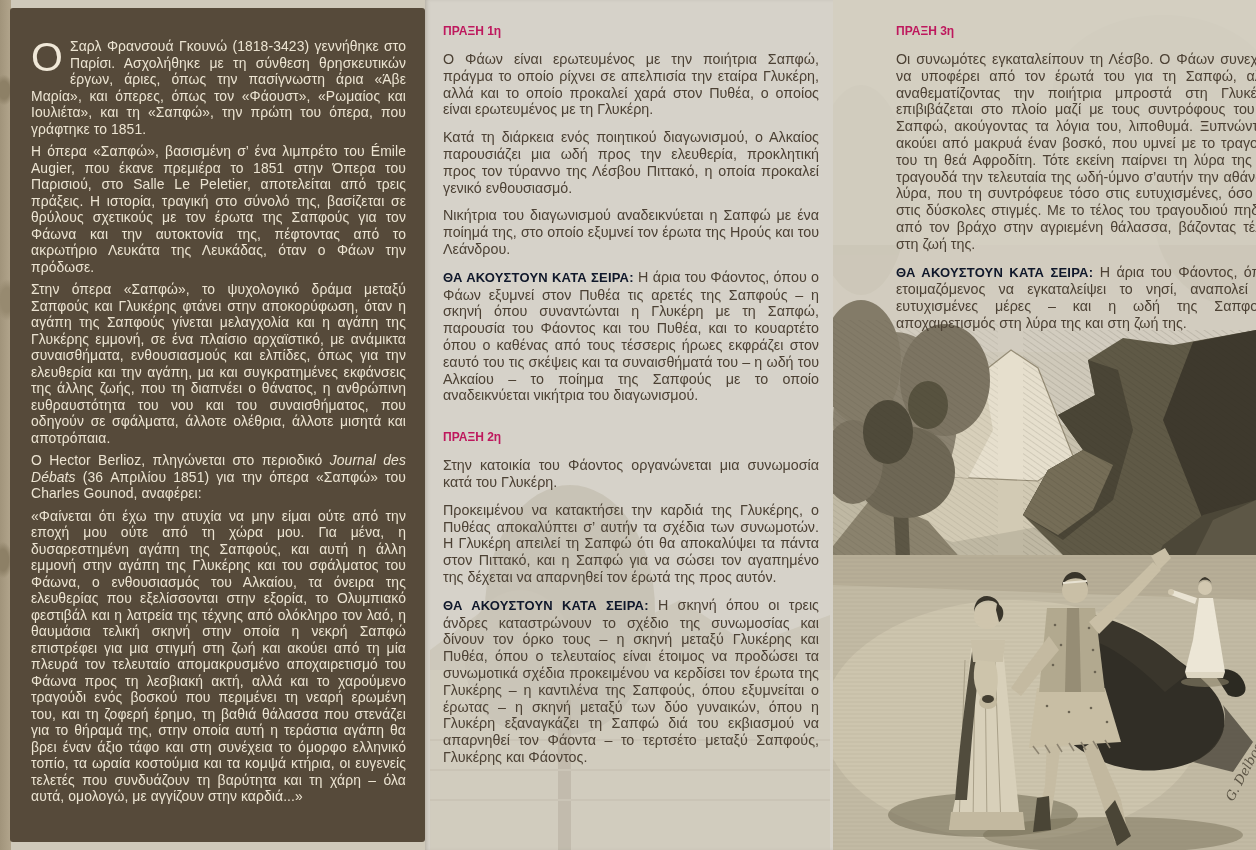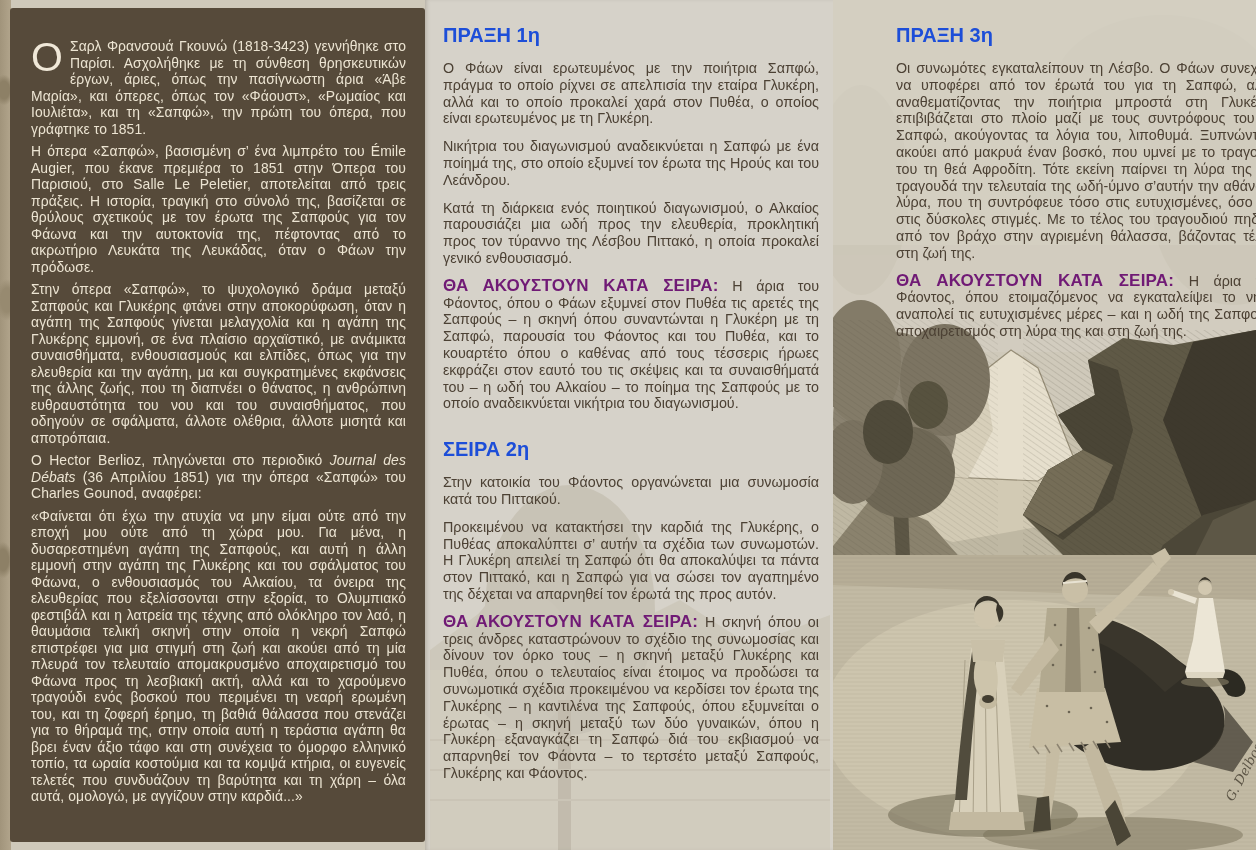--- a/index.html
+++ b/index.html
@@ -25,23 +25,23 @@
   
   .mid-bg{position:absolute;left:425px;top:0;width:410px;height:850px;
     background:#d6d2c9;box-shadow:inset 3px 0 4px -2px rgba(60,50,35,.25);}
   .mid-faint{position:absolute;left:430px;top:400px;width:400px;height:450px;
     opacity:.45;pointer-events:none;}
   .col{position:absolute;top:24px;}
   .col-mid{left:443px;width:376px;}
   .col-right{left:896px;width:381px;}
   .col p{margin:8px 0 11px 0;font-size:14.3px;line-height:16.8px;
     text-align:justify;color:#4c4134;}
-  .act-title{font-size:20px;font-weight:bold;color:#1d4ed8;margin:0 0 13px 0;}
+  .act-title{font-size:12px;font-weight:bold;color:#be185d;margin:0 0 13px 0;}
   .act2-block{margin-top:26px;}
-  .listen-label{font-weight:bold;font-size:17px;color:#701a75;
+  .listen-label{font-weight:bold;font-size:13px;color:#0f172a;
     letter-spacing:.2px;}
   
   .illus{position:absolute;left:833px;top:0;width:423px;height:850px;}
 </style>
 </head>
 <body>
 
 <div class="page">
 
   <div class="edge-strip"></div>
@@ -186,27 +186,27 @@
     <p>Η όπερα «Σαπφώ», βασισμένη σ’ ένα λιμπρέτο του Émile Augier, που έκανε πρεμιέρα το 1851 στην Όπερα του Παρισιού, στο Salle Le Peletier, αποτελείται από τρεις πράξεις. Η ιστορία, τραγική στο σύνολό της, βασίζεται σε θρύλους σχετικούς με τον έρωτα της Σαπφούς για τον Φάωνα και την αυτοκτονία της, πέφτοντας από το ακρωτήριο Λευκάτα της Λευκάδας, όταν ο Φάων την πρόδωσε.</p>
     <p>Στην όπερα «Σαπφώ», το ψυχολογικό δράμα μεταξύ Σαπφούς και Γλυκέρης φτάνει στην αποκορύφωση, όταν η αγάπη της Σαπφούς γίνεται μελαγχολία και η αγάπη της Γλυκέρης εμμονή, σε ένα πλαίσιο αρχαϊστικό, με ανάμικτα συναισθήματα, ενθουσιασμούς και ελπίδες, όπως για την ελευθερία και την αγάπη, μα και συγκρατημένες εκφάνσεις της άλλης ζωής, που τη διαπνέει ο θάνατος, η ανθρώπινη ευθραυστότητα του νου και του συναισθήματος, που οδηγούν σε σφάλματα, άλλοτε ολέθρια, άλλοτε μισητά και αποτρόπαια.</p>
     <p><span>Ο Hector Berlioz, πληγώνεται στο περιοδικό </span><i>Journal des Débats</i><span> (36 Απριλίου 1851) για την όπερα «Σαπφώ» του Charles Gounod, αναφέρει:</span></p>
     <p>«Φαίνεται ότι έχω την ατυχία να μην είμαι ούτε από την εποχή μου ούτε από τη χώρα μου. Για μένα, η δυσαρεστημένη αγάπη της Σαπφούς, και αυτή η άλλη εμμονή στην αγάπη της Γλυκέρης και του σφάλματος του Φάωνα, ο ενθουσιασμός του Αλκαίου, τα όνειρα της ελευθερίας που εξελίσσονται στην εξορία, το Ολυμπιακό φεστιβάλ και η λατρεία της τέχνης από ολόκληρο τον λαό, η θαυμάσια τελική σκηνή στην οποία η νεκρή Σαπφώ επιστρέφει για μια στιγμή στη ζωή και ακούει από τη μία πλευρά τον τελευταίο απομακρυσμένο αποχαιρετισμό του Φάωνα προς τη λεσβιακή ακτή, αλλά και το χαρούμενο τραγούδι ενός βοσκού που περιμένει τη νεαρή ερωμένη του, και τη ζοφερή έρημο, τη βαθιά θάλασσα που στενάζει για το θήραμά της, στην οποία αυτή η τεράστια αγάπη θα βρει έναν άξιο τάφο και στη συνέχεια το όμορφο ελληνικό τοπίο, τα ωραία κοστούμια και τα κομψά κτήρια, οι ευγενείς τελετές που συνδυάζουν τη βαρύτητα και τη χάρη – όλα αυτά, ομολογώ, με αγγίζουν στην καρδιά...»</p>
   </div>
 
   <div class="col col-mid">
     <div>
       <h2 class="act-title">ΠΡΑΞΗ 1η</h2>
       <p>Ο Φάων είναι ερωτευμένος με την ποιήτρια Σαπφώ, πράγμα το οποίο ρίχνει σε απελπισία την εταίρα Γλυκέρη, αλλά και το οποίο προκαλεί χαρά στον Πυθέα, ο οποίος είναι ερωτευμένος με τη Γλυκέρη.</p>
+      <p>Κατά τη διάρκεια ενός ποιητικού διαγωνισμού, ο Αλκαίος παρουσιάζει μια ωδή προς την ελευθερία, προκλητική προς τον τύραννο της Λέσβου Πιττακό, η οποία προκαλεί γενικό ενθουσιασμό.</p>
       <p>Νικήτρια του διαγωνισμού αναδεικνύεται η Σαπφώ με ένα ποίημά της, στο οποίο εξυμνεί τον έρωτα της Ηρούς και του Λεάνδρου.</p>
-      <p>Κατά τη διάρκεια ενός ποιητικού διαγωνισμού, ο Αλκαίος παρουσιάζει μια ωδή προς την ελευθερία, προκλητική προς τον τύραννο της Λέσβου Πιττακό, η οποία προκαλεί γενικό ενθουσιασμό.</p>
       <p><span class="listen-label">ΘΑ ΑΚΟΥΣΤΟΥΝ ΚΑΤΑ ΣΕΙΡΑ:</span> <span>Η άρια του Φάοντος, όπου ο Φάων εξυμνεί στον Πυθέα τις αρετές της Σαπφούς – η σκηνή όπου συναντώνται η Γλυκέρη με τη Σαπφώ, παρουσία του Φάοντος και του Πυθέα, και το κουαρτέτο όπου ο καθένας από τους τέσσερις ήρωες εκφράζει στον εαυτό του τις σκέψεις και τα συναισθήματά του – η ωδή του Αλκαίου – το ποίημα της Σαπφούς με το οποίο αναδεικνύεται νικήτρια του διαγωνισμού.</span></p>
     </div>
     <div class="act2-block">
-      <h2 class="act-title">ΣΕΙΡΑ 2η</h2>
-      <p>Στην κατοικία του Φάοντος οργανώνεται μια συνωμοσία κατά του Πιττακού.</p>
+      <h2 class="act-title">ΠΡΑΞΗ 2η</h2>
+      <p>Στην κατοικία του Φάοντος οργανώνεται μια συνωμοσία κατά του Γλυκέρη.</p>
       <p>Προκειμένου να κατακτήσει την καρδιά της Γλυκέρης, ο Πυθέας αποκαλύπτει σ’ αυτήν τα σχέδια των συνωμοτών. Η Γλυκέρη απειλεί τη Σαπφώ ότι θα αποκαλύψει τα πάντα στον Πιττακό, και η Σαπφώ για να σώσει τον αγαπημένο της δέχεται να απαρνηθεί τον έρωτά της προς αυτόν.</p>
       <p><span class="listen-label">ΘΑ ΑΚΟΥΣΤΟΥΝ ΚΑΤΑ ΣΕΙΡΑ:</span> <span>Η σκηνή όπου οι τρεις άνδρες καταστρώνουν το σχέδιο της συνωμοσίας και δίνουν τον όρκο τους – η σκηνή μεταξύ Γλυκέρης και Πυθέα, όπου ο τελευταίος είναι έτοιμος να προδώσει τα συνωμοτικά σχέδια προκειμένου να κερδίσει τον έρωτα της Γλυκέρης – η καντιλένα της Σαπφούς, όπου εξυμνείται ο έρωτας – η σκηνή μεταξύ των δύο γυναικών, όπου η Γλυκέρη εξαναγκάζει τη Σαπφώ διά του εκβιασμού να απαρνηθεί τον Φάοντα – το τερτσέτο μεταξύ Σαπφούς, Γλυκέρης και Φάοντος.</span></p>
     </div>
   </div>
 
   <div class="col col-right">
     <h2 class="act-title">ΠΡΑΞΗ 3η</h2>
     <p>Οι συνωμότες εγκαταλείπουν τη Λέσβο. Ο Φάων συνεχίζει να υποφέρει από τον έρωτά του για τη Σαπφώ, αλλά αναθεματίζοντας την ποιήτρια μπροστά στη Γλυκέρη, επιβιβάζεται στο πλοίο μαζί με τους συντρόφους του. Η Σαπφώ, ακούγοντας τα λόγια του, λιποθυμά. Ξυπνώντας, ακούει από μακρυά έναν βοσκό, που υμνεί με το τραγούδι του τη θεά Αφροδίτη. Τότε εκείνη παίρνει τη λύρα της και τραγουδά την τελευταία της ωδή-ύμνο σ’αυτήν την αθάνατη λύρα, που τη συντρόφευε τόσο στις ευτυχισμένες, όσο και στις δύσκολες στιγμές. Με το τέλος του τραγουδιού πηδάει από τον βράχο στην αγριεμένη θάλασσα, βάζοντας τέλος στη ζωή της.</p>
     <p><span class="listen-label">ΘΑ ΑΚΟΥΣΤΟΥΝ ΚΑΤΑ ΣΕΙΡΑ:</span> <span>Η άρια του Φάοντος, όπου ετοιμαζόμενος να εγκαταλείψει το νησί, αναπολεί τις ευτυχισμένες μέρες – και η ωδή της Σαπφούς, αποχαιρετισμός στη λύρα της και στη ζωή της.</span></p>
   </div>

